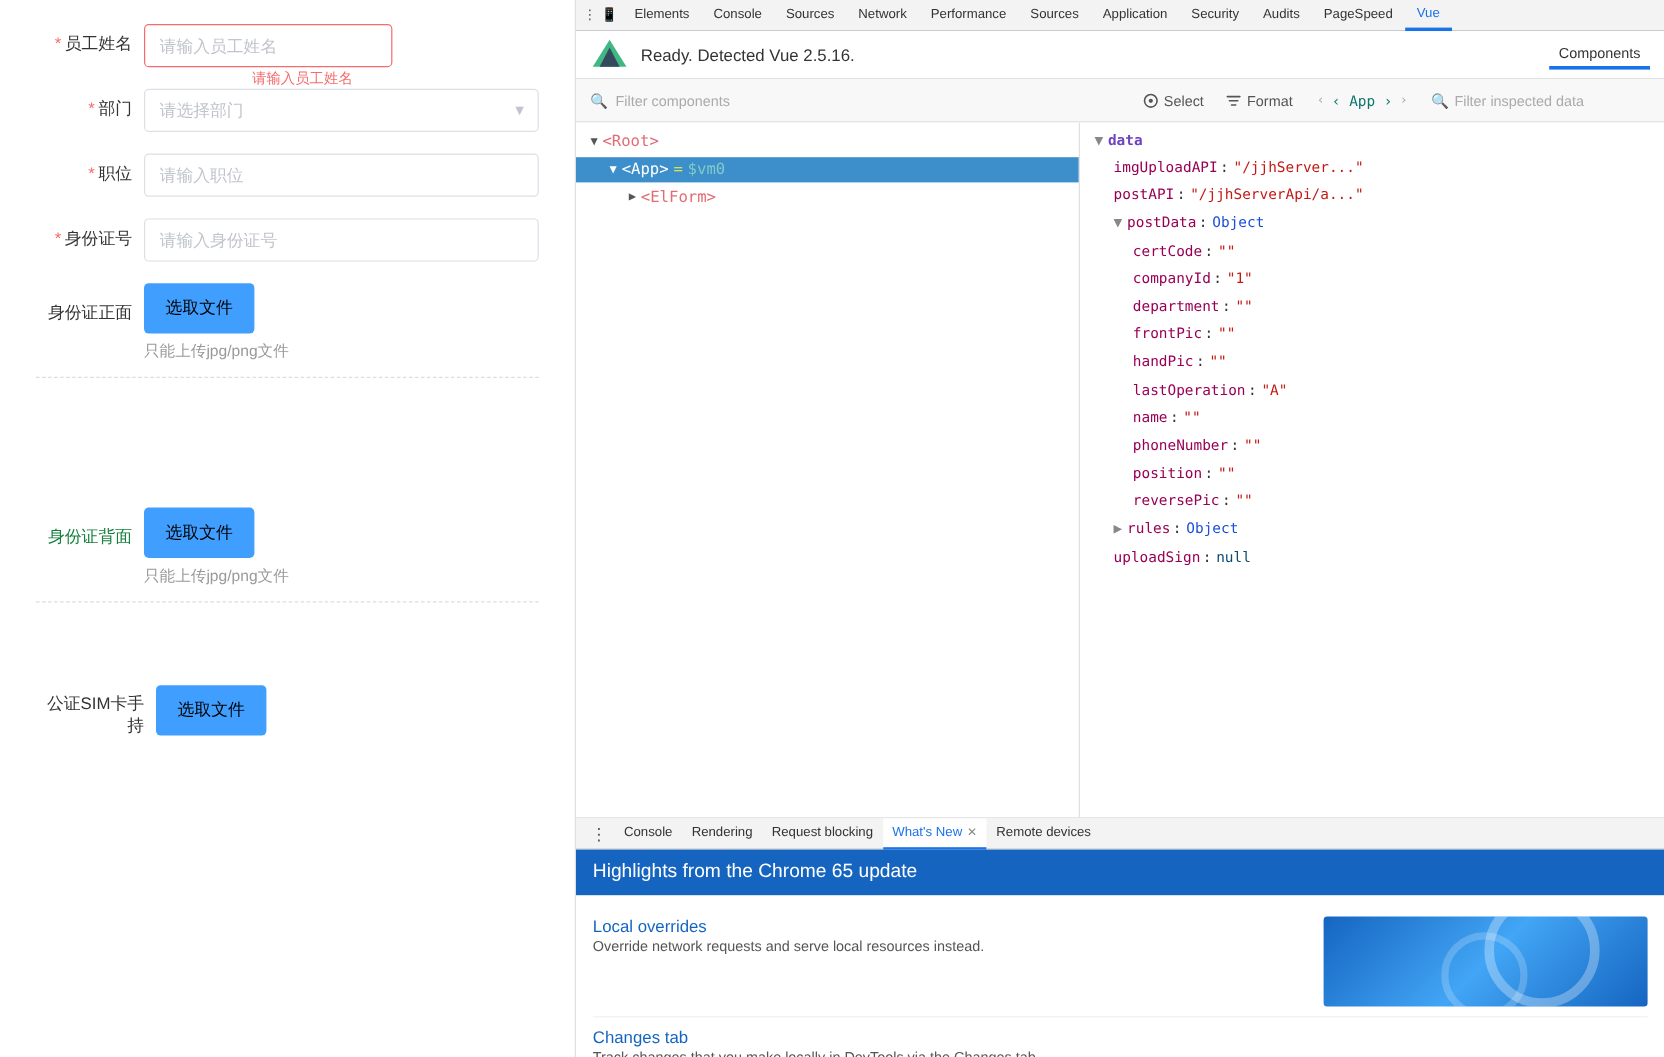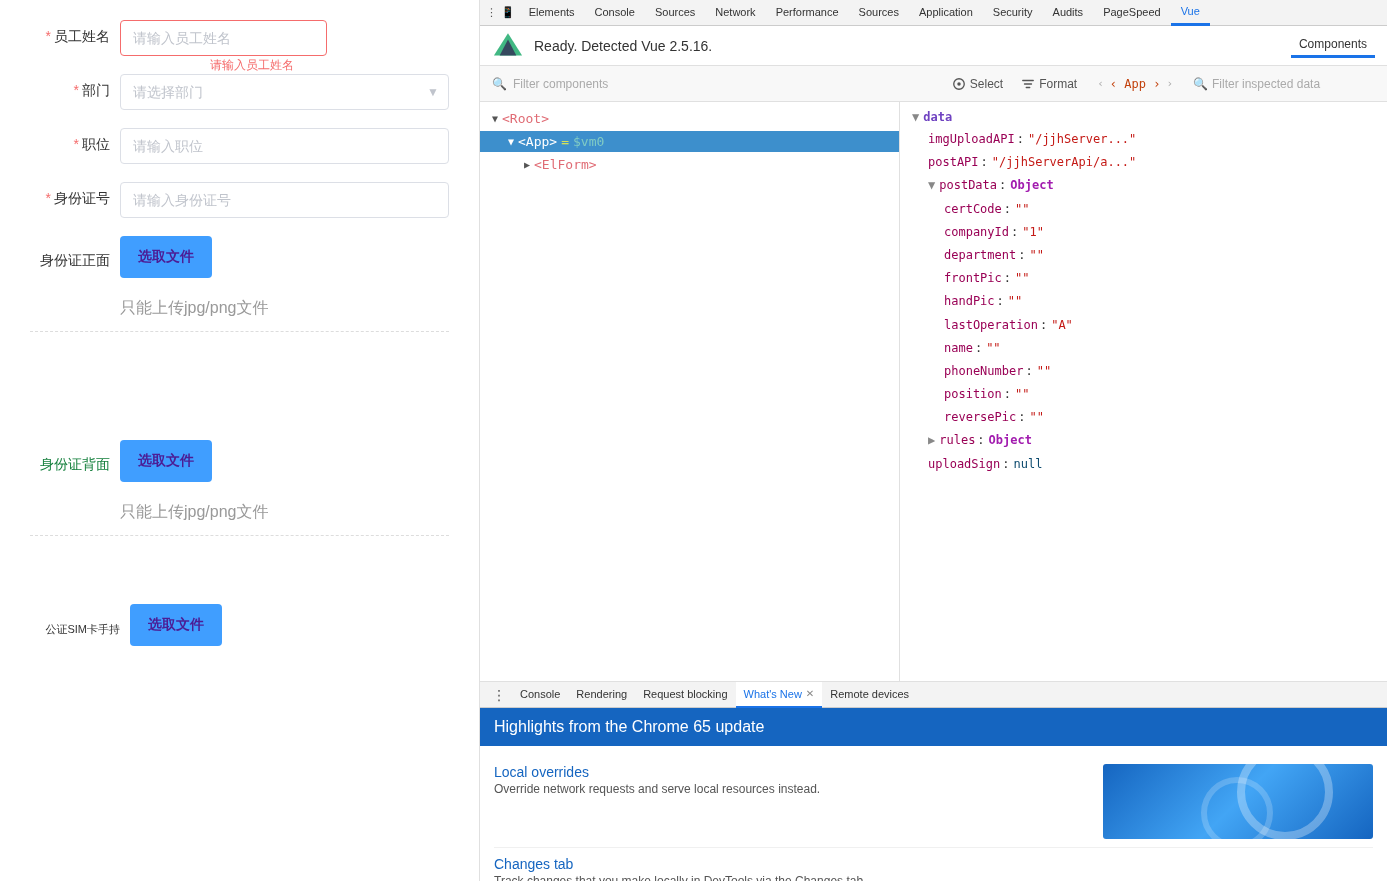--- a/index.html
+++ b/index.html
@@ -89,34 +89,33 @@
       right: 10px;
       top: 50%;
       transform: translateY(-50%);
       color: #c0c4cc;
       pointer-events: none;
       font-size: 12px;
     }
 
     .upload-btn {
       background: #409eff;
-      color: #4c1d95;
+      color: #000000;
       border: none;
       border-radius: 4px;
       padding: 12px 18px;
       font-size: 14px;
       cursor: pointer;
       font-family: inherit;
-      font-weight: bold;
     }
 
     .upload-hint {
-      font-size: 16px;
+      font-size: 13px;
       color: #999;
-      margin-top: 20px;
+      margin-top: 6px;
       margin-left: 90px;
     }
 
     .upload-row {
       display: flex;
       align-items: center;
       margin-bottom: 4px;
     }
 
     
@@ -344,21 +343,21 @@
 
     .data-prop-key {
       color: #905;
       margin-right: 2px;
     }
 
     .data-colon { color: #333; margin-right: 4px; }
 
     .data-string { color: #c41a16; }
     .data-keyword { color: #0c4a6e; }
-    .data-object { color: #a21caf; font-weight: bold; }
+    .data-object { color: #1d4ed8; }
 
     .data-nested {
       padding-left: 16px;
     }
 
     
     .devtools-bottom {
       height: 200px;
       border-top: 1px solid #e0e0e0;
       background: #fff;
@@ -571,21 +570,21 @@
     </div>
     <div class="upload-hint">只能上传jpg/png文件</div>
   </div>
 
   <hr class="form-divider">
 
   <div style="height:60px;"></div>
 
   <div style="margin-bottom:12px;">
     <div class="upload-row">
-      <label class="form-label" style="font-size:11px;color:#333;width:100px;min-width:100px;">公证SIM卡手持</label>
+      <label class="form-label" style="font-size:14px;color:#333;width:100px;min-width:100px;">公证SIM卡手持</label>
       <button class="upload-btn">选取文件</button>
     </div>
   </div>
 
 </div>
 
 <div class="devtools-panel">
 
   <div class="devtools-tabs">
     <span class="devtools-tab-icon">⋮</span>
@@ -658,21 +657,21 @@
 
       <button class="comp-toolbar-btn">
         <svg width="14" height="14" viewBox="0 0 16 16" fill="none">
           <path d="M2 4h12M4 8h8M6 12h4" stroke="#555" stroke-width="1.5" stroke-linecap="round"></path>
         </svg>
         <span>Format</span>
       </button>
 
       <div style="display:flex;align-items:center;gap:2px;padding:3px 6px;font-size:12px;color:#1565c0;font-family:monospace;">
         <span class="comp-nav-btn">‹</span>
-        <span style="color:#c2410c;font-size:12px;">‹ App ›</span>
+        <span style="color:#0f766e;font-size:12px;">‹ App ›</span>
         <span class="comp-nav-btn">›</span>
       </div>
 
       <div class="filter-inspected">
         <span>🔍</span>
         <input type="text" placeholder="Filter inspected data" style="">
       </div>
     </div>
   </div>
 

